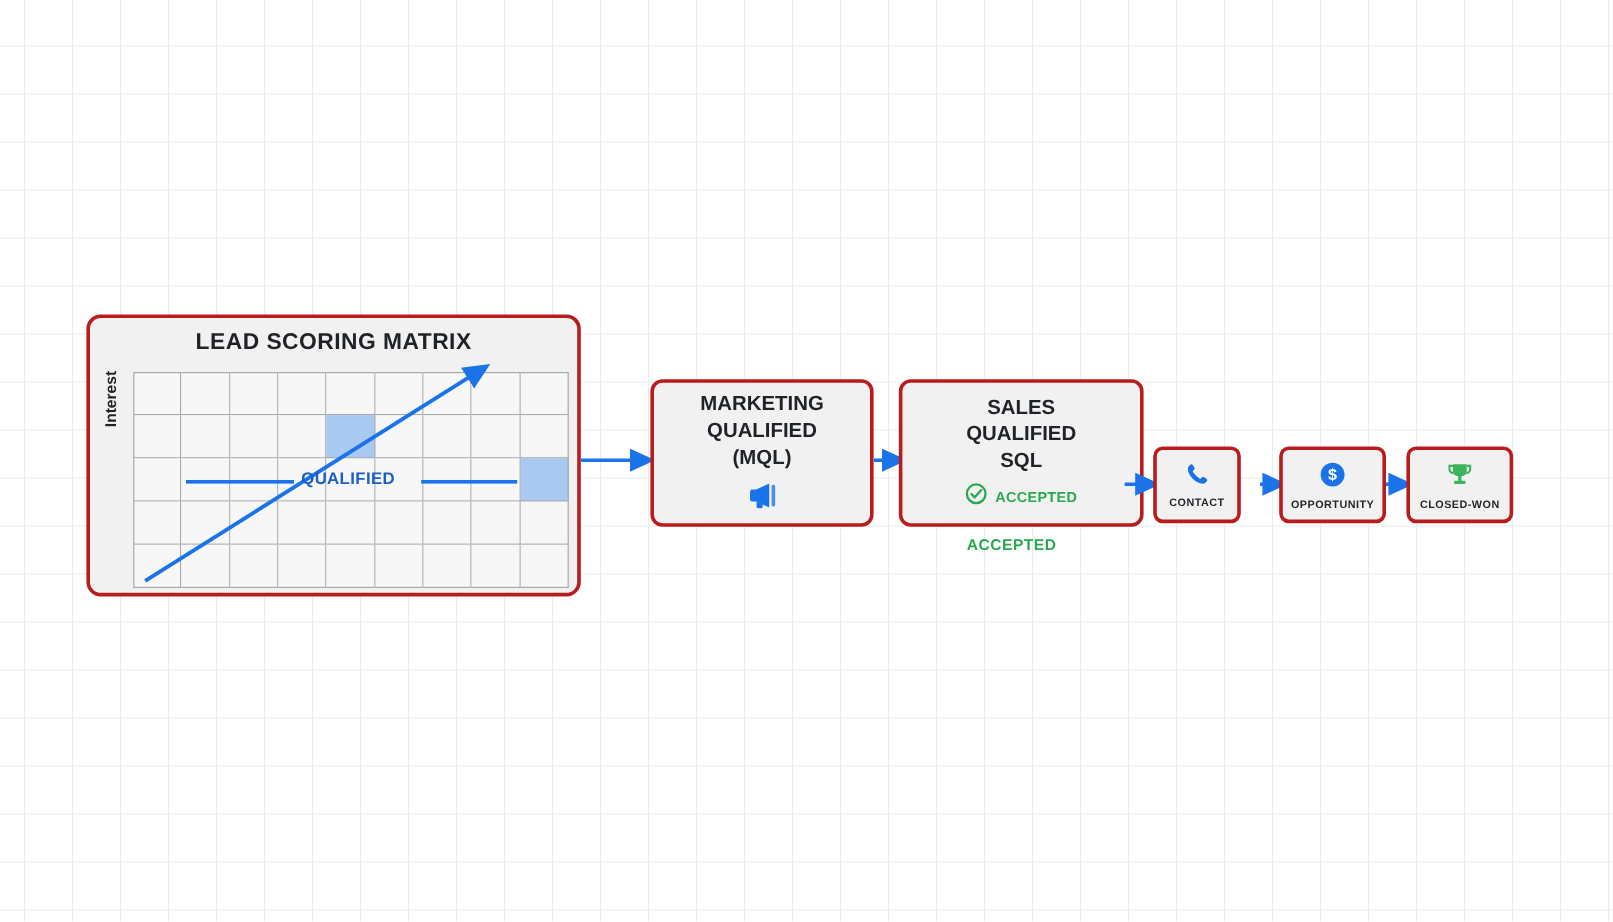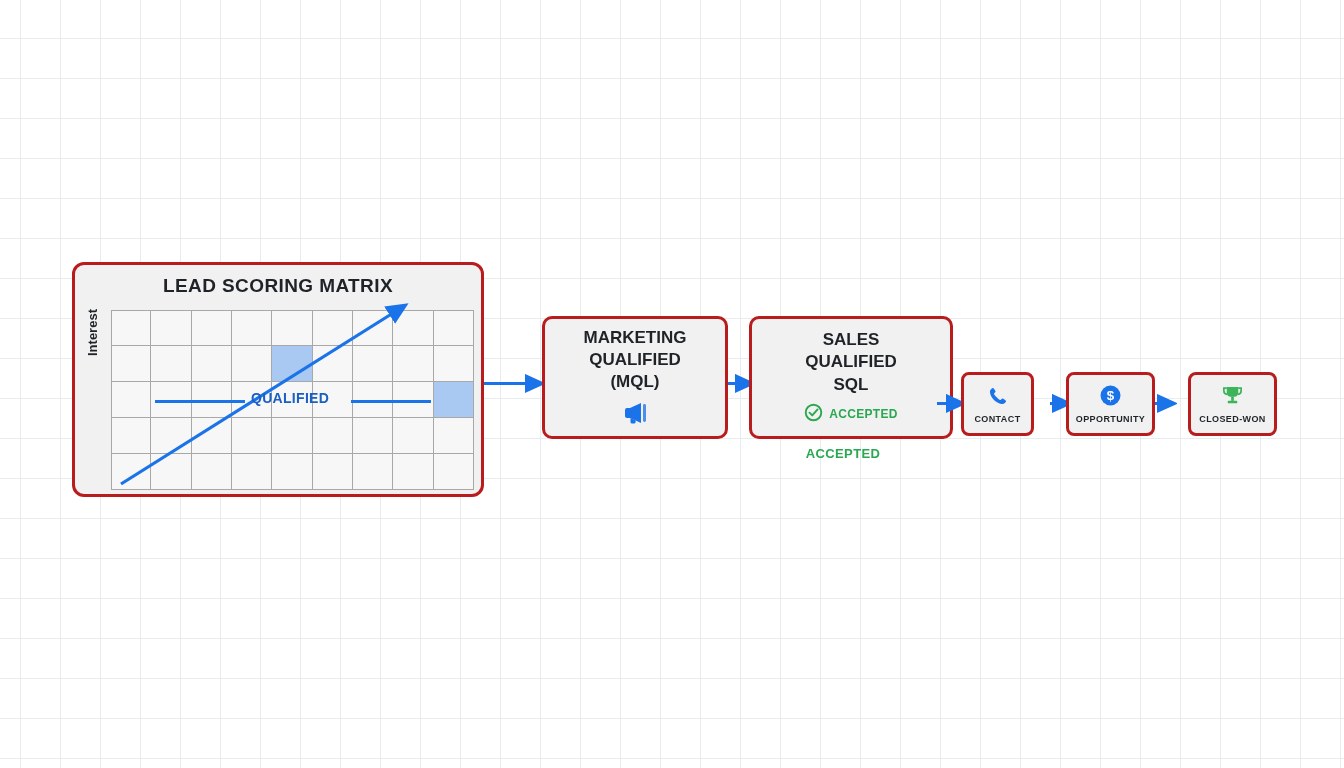--- a/index.html
+++ b/index.html
@@ -149,21 +149,21 @@
   }
 
   
   .mini {
     border-width: 3px;
     border-radius: 8px;
     gap: 3px;
   }
   #contact-box     { left: 961px;  top: 372px; width: 73px; height: 64px; }
   #opportunity-box { left: 1066px; top: 372px; width: 89px; height: 64px; }
-  #closedwon-box   { left: 1172px; top: 372px; width: 89px; height: 64px; margin-left: 16px; }
+  #closedwon-box   { left: 1172px; top: 372px; width: 89px; height: 64px; }
   .mini-label {
     font-size: 9px;
     font-weight: bold;
     color: #1f2328;
     letter-spacing: .4px;
     text-align: center;
   }
 
   
   .connector { position: absolute; }

